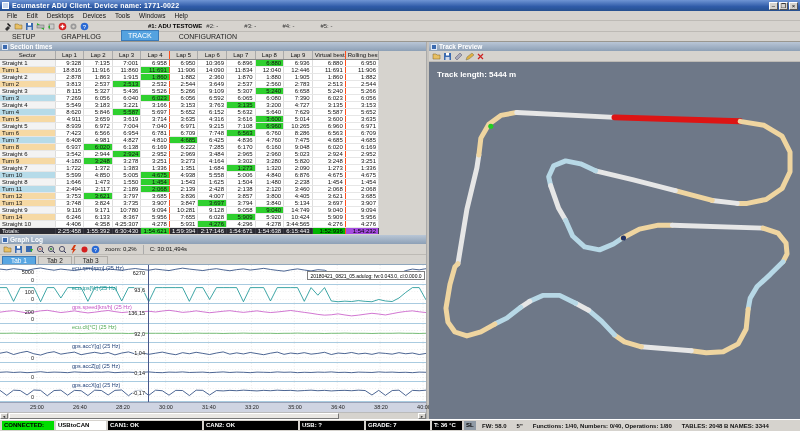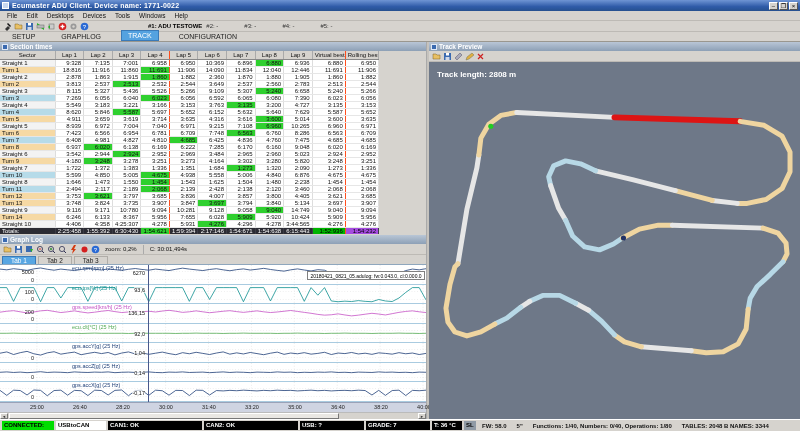--- a/index.html
+++ b/index.html
@@ -800,21 +800,21 @@
               <path d="M1 8l1-3 5-4 2 2-5 4z" fill="#e0b040" stroke="#775" stroke-width="0.5"></path>
             </svg>
           </span>
           <span class="tbicon">
             <svg viewBox="0 0 9 9">
               <path d="M2 2l5 5M7 2L2 7" stroke="#c22" stroke-width="1.2"></path>
             </svg>
           </span>
         </div>
       <div class="track-map">
-        <span class="track-len">Track length: 2808 m</span>
+        <span class="track-len">Track length: 5444 m</span>
         <svg id="track-svg" viewBox="0 0 372 361" preserveAspectRatio="none">
             <polyline points="29,204 38,149 48,107 50,94" fill="none" stroke="#e6e6e6" stroke-width="5" stroke-linecap="round" stroke-linejoin="round"></polyline>
             <polyline points="50,94 52,77 60,63 72,54 88,51" fill="none" stroke="#efd5a0" stroke-width="5" stroke-linecap="round" stroke-linejoin="round"></polyline>
             <polyline points="88,51 186,56" fill="none" stroke="#e6e6e6" stroke-width="5" stroke-linecap="round" stroke-linejoin="round"></polyline>
             <polyline points="186,56 312,60" fill="none" stroke="#dd1414" stroke-width="6" stroke-linecap="round" stroke-linejoin="round"></polyline>
             <polyline points="312,60 336,64 354,75 362,91 362,111 354,128 338,139 319,143 309,143" fill="none" stroke="#efd5a0" stroke-width="5" stroke-linecap="round" stroke-linejoin="round"></polyline>
             <polyline points="309,143 284,140" fill="none" stroke="#e6e6e6" stroke-width="5" stroke-linecap="round" stroke-linejoin="round"></polyline>
             <polyline points="284,140 262,134 247,130" fill="none" stroke="#efd5a0" stroke-width="5" stroke-linecap="round" stroke-linejoin="round"></polyline>
             <polyline points="247,130 204,119 167,110" fill="none" stroke="#e6e6e6" stroke-width="5" stroke-linecap="round" stroke-linejoin="round"></polyline>
             <polyline points="167,110 152,103 137,100 125,105 120,116 122,125" fill="none" stroke="#b7d8e6" stroke-width="5" stroke-linecap="round" stroke-linejoin="round"></polyline>

